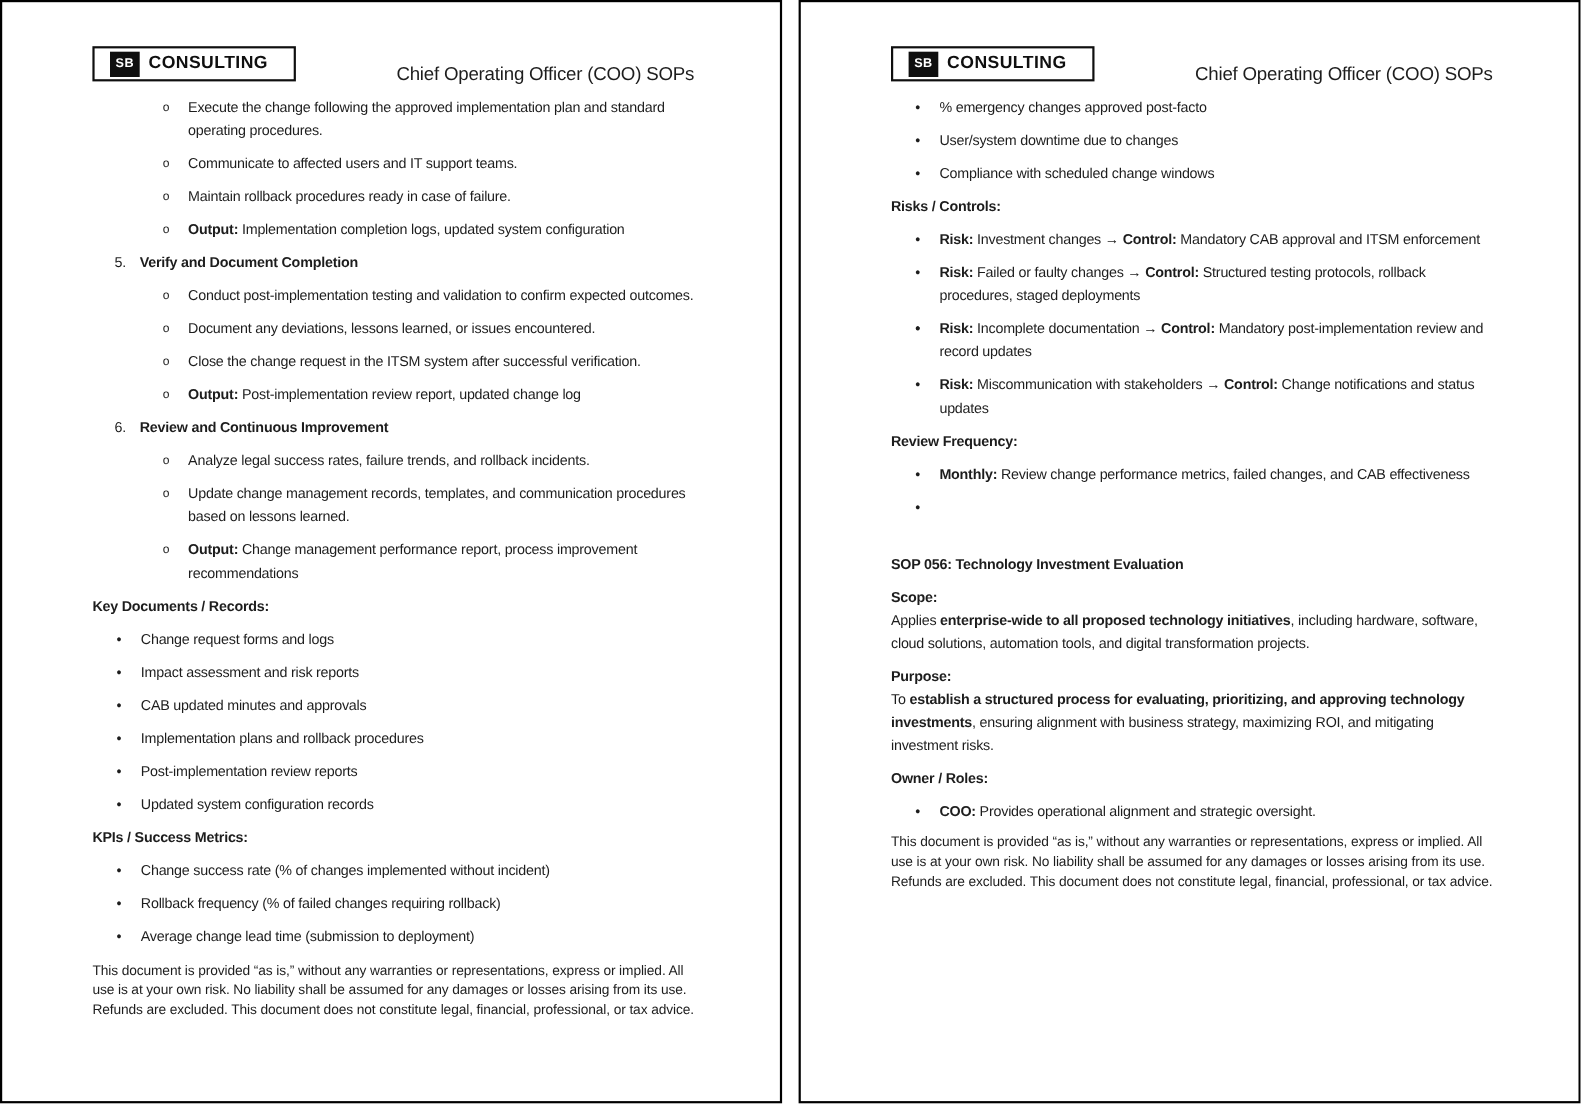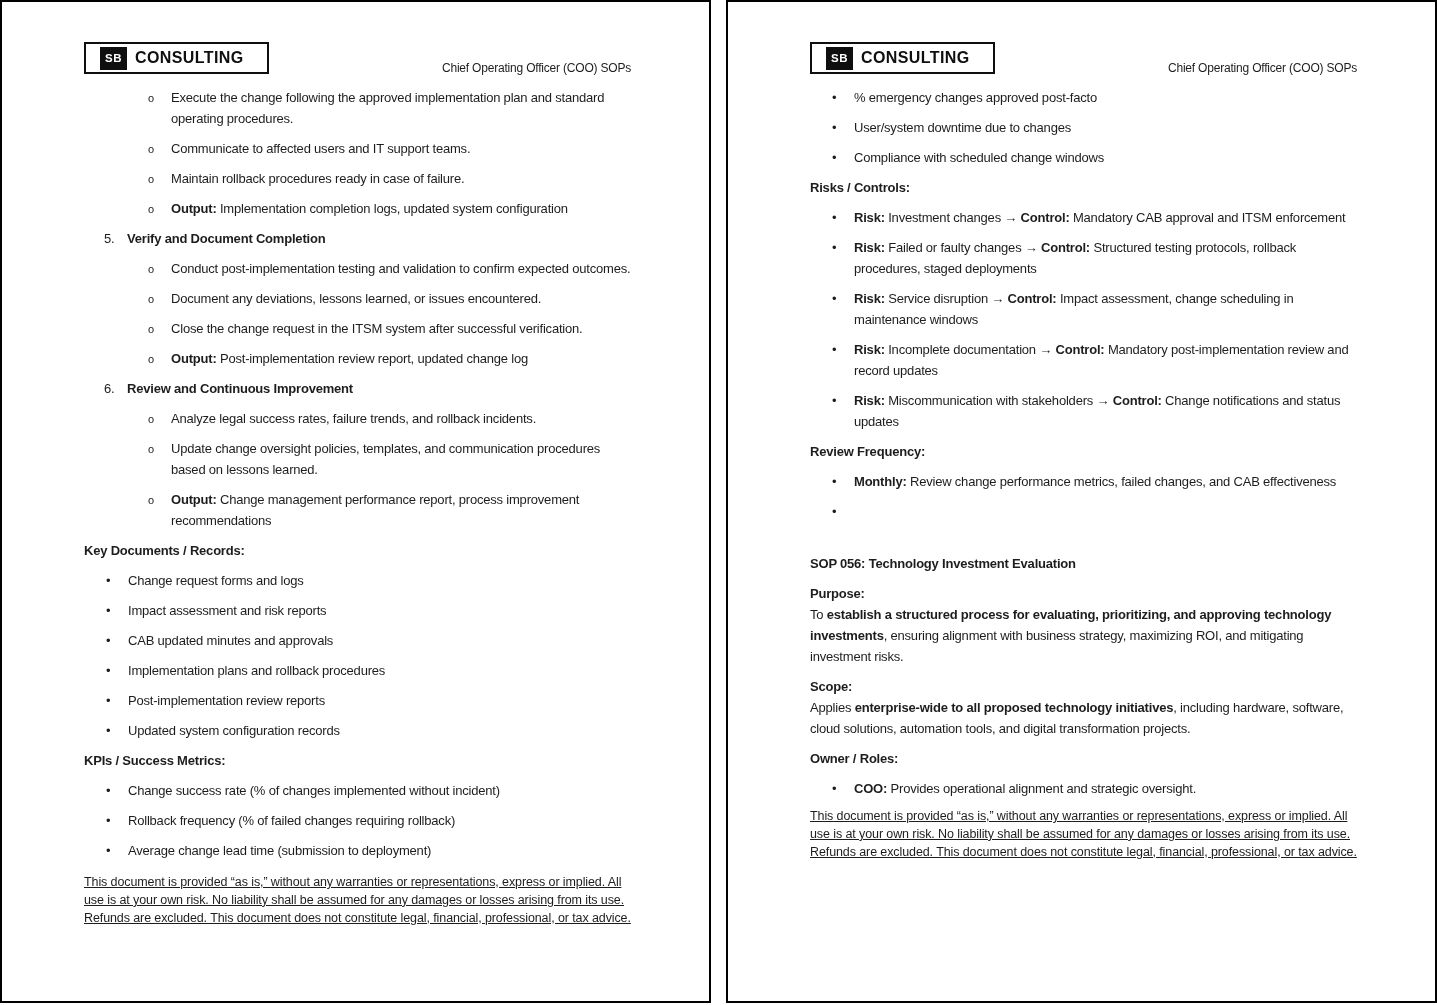--- a/index.html
+++ b/index.html
@@ -19,34 +19,34 @@
     overflow: hidden;
   }
   .page-header { display: flex; justify-content: space-between; align-items: flex-end; height: 31px; margin-bottom: 13px; }
   .logo { display: inline-flex; align-items: center; border: 2px solid #0f0f0f; background: #fff; height: 31px; padding: 14px; }
   .logo-sb {
     display: inline-flex; align-items: center; justify-content: center;
     background: #0f0f0f; color: #fff; font-weight: bold;
     width: 27px; height: 23px; font-size: 11.5px; letter-spacing: 0.4px;
   }
   .logo-name { font-weight: bold; font-size: 16px; letter-spacing: 0.4px; padding: 0 9px 0 8px; color: #0f0f0f; white-space: nowrap; }
-  .doc-title { font-size: 12px; letter-spacing: -0.2px; line-height: 16px; margin-bottom: -2px; white-space: nowrap; }
+  .doc-title { font-size: 17px; letter-spacing: -0.2px; line-height: 16px; margin-bottom: -2px; white-space: nowrap; }
 
   .content { position: relative; font-size: 13px; letter-spacing: -0.2px; }
   .h  { font-weight: bold; line-height: 21px; margin-bottom: 9px; }
   .li { position: relative; line-height: 21px; margin-bottom: 9px; }
   .li.disc   { padding-left: 44px; }
   .li.circle { padding-left: 87px; }
   .li.num    { padding-left: 43px; }
   .marker { position: absolute; top: 0; }
   .li.disc   > .marker { left: 22px; }
   .li.circle > .marker { left: 64px; font-size: 11px; top: 1px; }
   .li.num    > .marker { left: 20px; }
   .b { font-weight: bold; }
-  .para  { line-height: 21px; margin-bottom: 9px; text-decoration: underline; }
+  .para  { line-height: 21px; margin-bottom: 9px; }
   .para.disclaimer { font-size: 12.5px; letter-spacing: -0.1px; line-height: 17.8px; margin-bottom: 0; }
   .lpara { line-height: 21px; margin-bottom: 9px; }
   .lp-label { font-weight: bold; }
   .gap { width: 100%; }
 </style>
 </head>
 <body>
 
 <div class="canvas">
 
@@ -68,21 +68,21 @@
         <div class="li num"><span class="marker">5.</span><span><span class="b">Verify and Document Completion</span></span></div>
         <div class="list">
           <div class="li circle"><span class="marker">o</span><span><span>Conduct post-implementation testing and validation to confirm expected outcomes.</span></span></div>
           <div class="li circle"><span class="marker">o</span><span><span>Document any deviations, lessons learned, or issues encountered.</span></span></div>
           <div class="li circle"><span class="marker">o</span><span><span>Close the change request in the ITSM system after successful verification.</span></span></div>
           <div class="li circle"><span class="marker">o</span><span><span class="b">Output:</span><span> Post-implementation review report, updated change log</span></span></div>
         </div>
         <div class="li num"><span class="marker">6.</span><span><span class="b">Review and Continuous Improvement</span></span></div>
         <div class="list">
           <div class="li circle"><span class="marker">o</span><span><span>Analyze legal success rates, failure trends, and rollback incidents.</span></span></div>
-          <div class="li circle"><span class="marker">o</span><span><span>Update change oversight policies, templates, and communication procedures based on lessons learned.</span></span></div>
+          <div class="li circle"><span class="marker">o</span><span><span>Update change management records, templates, and communication procedures based on lessons learned.</span></span></div>
           <div class="li circle"><span class="marker">o</span><span><span class="b">Output:</span><span> Change management performance report, process improvement recommendations</span></span></div>
         </div>
         <div class="h"><span class="b">Key Documents / Records:</span></div>
         <div class="list">
           <div class="li disc"><span class="marker">•</span><span><span>Change request forms and logs</span></span></div>
           <div class="li disc"><span class="marker">•</span><span><span>Impact assessment and risk reports</span></span></div>
           <div class="li disc"><span class="marker">•</span><span><span>CAB updated minutes and approvals</span></span></div>
           <div class="li disc"><span class="marker">•</span><span><span>Implementation plans and rollback procedures</span></span></div>
           <div class="li disc"><span class="marker">•</span><span><span>Post-implementation review reports</span></span></div>
           <div class="li disc"><span class="marker">•</span><span><span>Updated system configuration records</span></span></div>
@@ -109,38 +109,38 @@
     <div class="content">
         <div class="list">
           <div class="li disc"><span class="marker">•</span><span><span>% emergency changes approved post-facto</span></span></div>
           <div class="li disc"><span class="marker">•</span><span><span>User/system downtime due to changes</span></span></div>
           <div class="li disc"><span class="marker">•</span><span><span>Compliance with scheduled change windows</span></span></div>
         </div>
         <div class="h"><span class="b">Risks / Controls:</span></div>
         <div class="list">
           <div class="li disc"><span class="marker">•</span><span><span class="b">Risk:</span><span> Investment changes → </span><span class="b">Control:</span><span> Mandatory CAB approval and ITSM enforcement</span></span></div>
           <div class="li disc"><span class="marker">•</span><span><span class="b">Risk:</span><span> Failed or faulty changes → </span><span class="b">Control:</span><span> Structured testing protocols, rollback procedures, staged deployments</span></span></div>
-          <div class="li disc"><span class="marker">•</span><span><span class="b">Risk:</span><span> Service disruption → </span><span class="b">Control:</span><span> Impact assessment, change scheduling in maintenance windows</span></span></div>
+          <div class="li disc"><span class="marker">•</span></div>
           <div class="li disc"><span class="marker">•</span><span><span class="b">Risk:</span><span> Incomplete documentation → </span><span class="b">Control:</span><span> Mandatory post-implementation review and record updates</span></span></div>
           <div class="li disc"><span class="marker">•</span><span><span class="b">Risk:</span><span> Miscommunication with stakeholders → </span><span class="b">Control:</span><span> Change notifications and status updates</span></span></div>
         </div>
         <div class="h"><span class="b">Review Frequency:</span></div>
         <div class="list">
           <div class="li disc"><span class="marker">•</span><span><span class="b">Monthly:</span><span> Review change performance metrics, failed changes, and CAB effectiveness</span></span></div>
           <div class="li disc"><span class="marker">•</span></div>
         </div>
         <div class="gap" style="height: 52px;"></div>
         <div class="h"><span class="b">SOP 056: Technology Investment Evaluation</span></div>
         <div class="lpara">
+          <div class="lp-label">Scope:</div>
+          <div class="lp-body"><span>Applies </span><span class="b">enterprise-wide to all proposed technology initiatives</span><span>, including hardware, software, cloud solutions, automation tools, and digital transformation projects.</span></div>
+        </div>
+        <div class="lpara">
           <div class="lp-label">Purpose:</div>
           <div class="lp-body"><span>To </span><span class="b">establish a structured process for evaluating, prioritizing, and approving technology investments</span><span>, ensuring alignment with business strategy, maximizing ROI, and mitigating investment risks.</span></div>
-        </div>
-        <div class="lpara">
-          <div class="lp-label">Scope:</div>
-          <div class="lp-body"><span>Applies </span><span class="b">enterprise-wide to all proposed technology initiatives</span><span>, including hardware, software, cloud solutions, automation tools, and digital transformation projects.</span></div>
         </div>
         <div class="h"><span class="b">Owner / Roles:</span></div>
         <div class="list">
           <div class="li disc"><span class="marker">•</span><span><span class="b">COO:</span><span> Provides operational alignment and strategic oversight.</span></span></div>
         </div>
         <div class="para disclaimer"><span>This document is provided “as is,” without any warranties or representations, express or implied. All use is at your own risk. No liability shall be assumed for any damages or losses arising from its use. Refunds are excluded. This document does not constitute legal, financial, professional, or tax advice.</span></div>
       </div>
   </div>
 
 </div>

